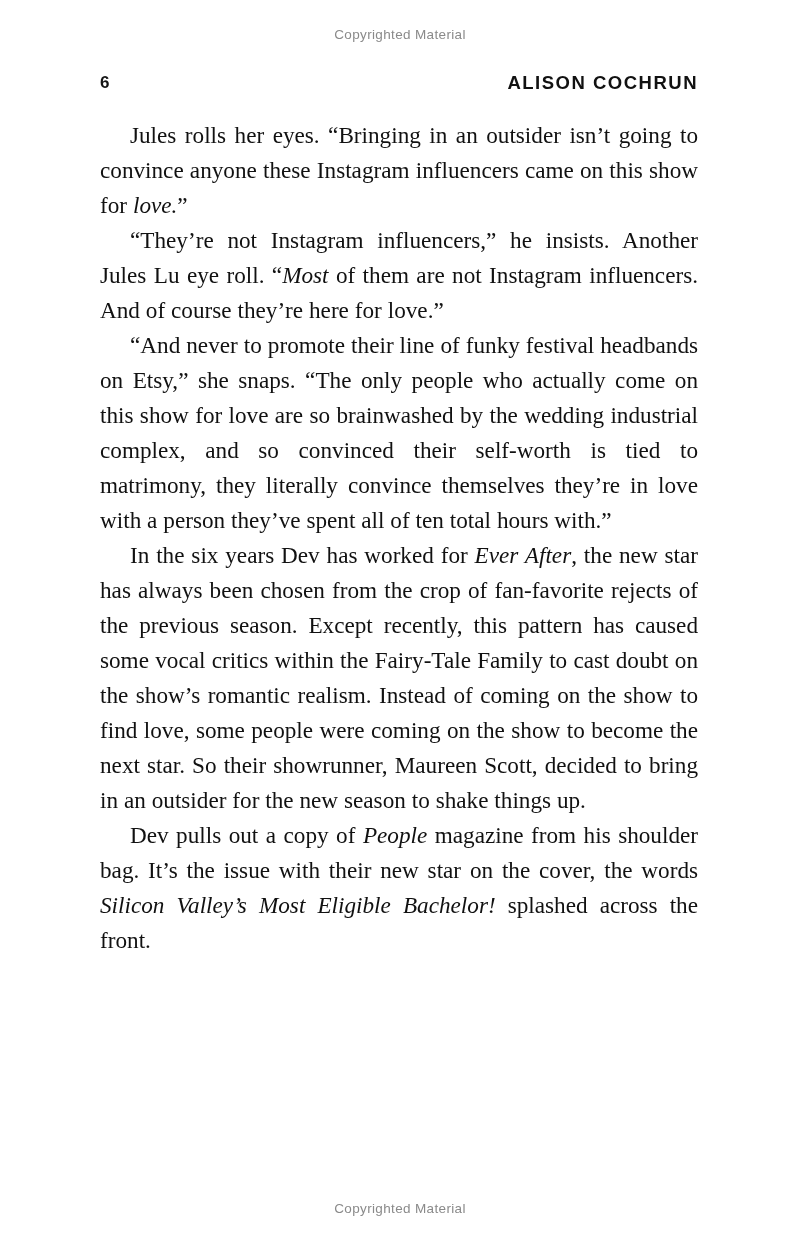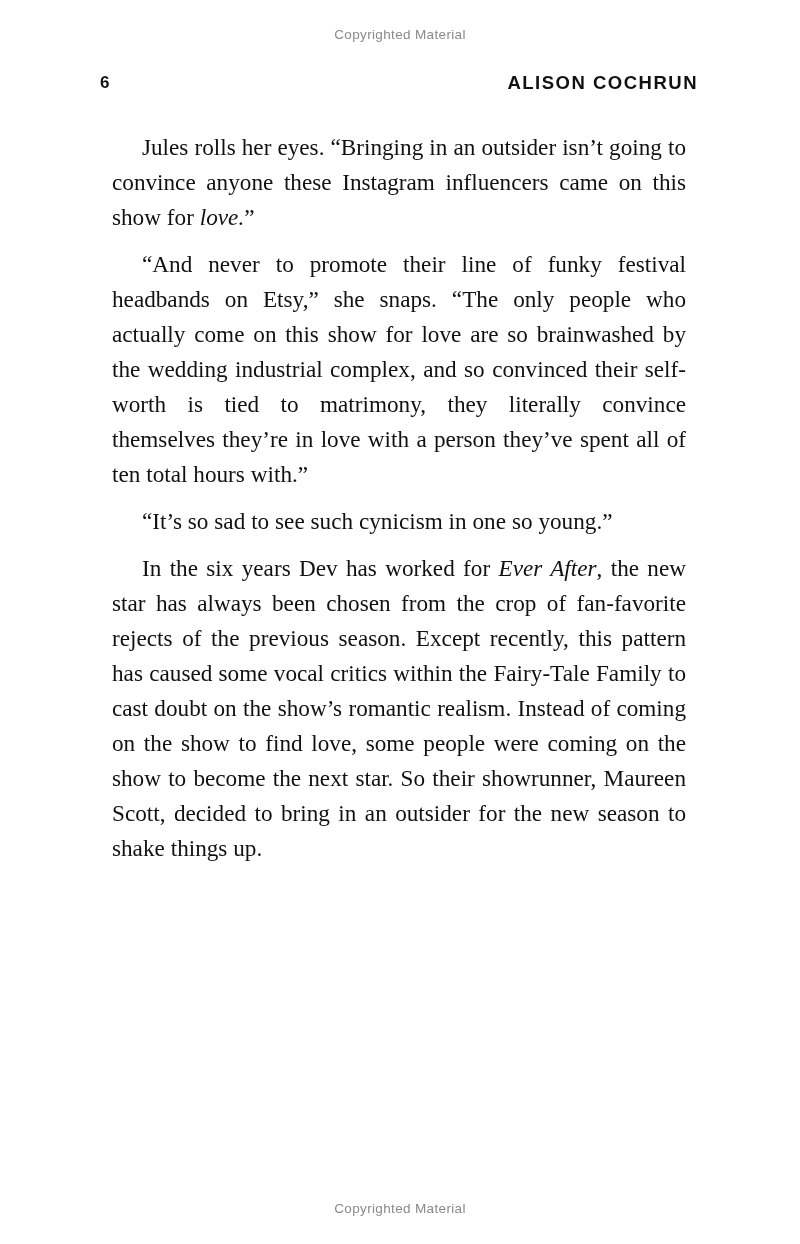--- a/index.html
+++ b/index.html
@@ -71,21 +71,21 @@
   }
 
   
   .textblock {
     position: absolute;
     left: 100px;
     top: 118px;
     width: 598px;
   }
   .textblock p {
-    margin: 12px;
+    margin: 0;
     font-size: 23.2px;
     line-height: 35px;
     text-align: justify;
     text-indent: 30px;
     hyphens: none;
     -webkit-hyphens: none;
     word-spacing: 0.1px;
   }
   .textblock p em {
     font-style: italic;
@@ -98,20 +98,21 @@
 
   <div class="watermark watermark-top">Copyrighted Material</div>
 
   <div class="running-head">
     <div class="folio">6</div>
     <div class="book-author">ALISON COCHRUN</div>
   </div>
 
   <div class="textblock">
       <p><span>Jules rolls her eyes. “Bringing in an outsider isn’t going to convince anyone these Instagram influencers came on this show for </span><em>love.</em><span>”</span></p>
+      <p><span>“They’re not Instagram influencers,” he insists. Another Jules Lu eye roll. “</span><em>Most</em><span> of them are not Instagram influencers. And of course they’re here for love.”</span></p>
       <p><span>“And never to promote their line of funky festival headbands on Etsy,” she snaps. “The only people who actually come on this show for love are so brainwashed by the wedding indus­trial complex, and so convinced their self-worth is tied to mat­rimony, they literally convince themselves they’re in love with a person they’ve spent all of ten total hours with.”</span></p>
-      <p><span>“It’s so sad to see such cynicism in one so young.”</span></p>
       <p><span>In the six years Dev has worked for </span><em>Ever After</em><span>, the new star has always been chosen from the crop of fan-favorite rejects of the previous season. Except recently, this pattern has caused some vocal critics within the Fairy-Tale Family to cast doubt on the show’s romantic realism. Instead of coming on the show to find love, some people were coming on the show to become the next star. So their showrunner, Maureen Scott, decided to bring in an outsider for the new season to shake things up.</span></p>
+      <p><span>Dev pulls out a copy of </span><em>People</em><span> magazine from his shoulder bag. It’s the issue with their new star on the cover, the words </span><em>Silicon Valley’s Most Eligible Bachelor!</em><span> splashed across the front.</span></p>
     </div>
 
   <div class="watermark watermark-bottom">Copyrighted Material</div>
 
 </div>
 
 </body></html>

